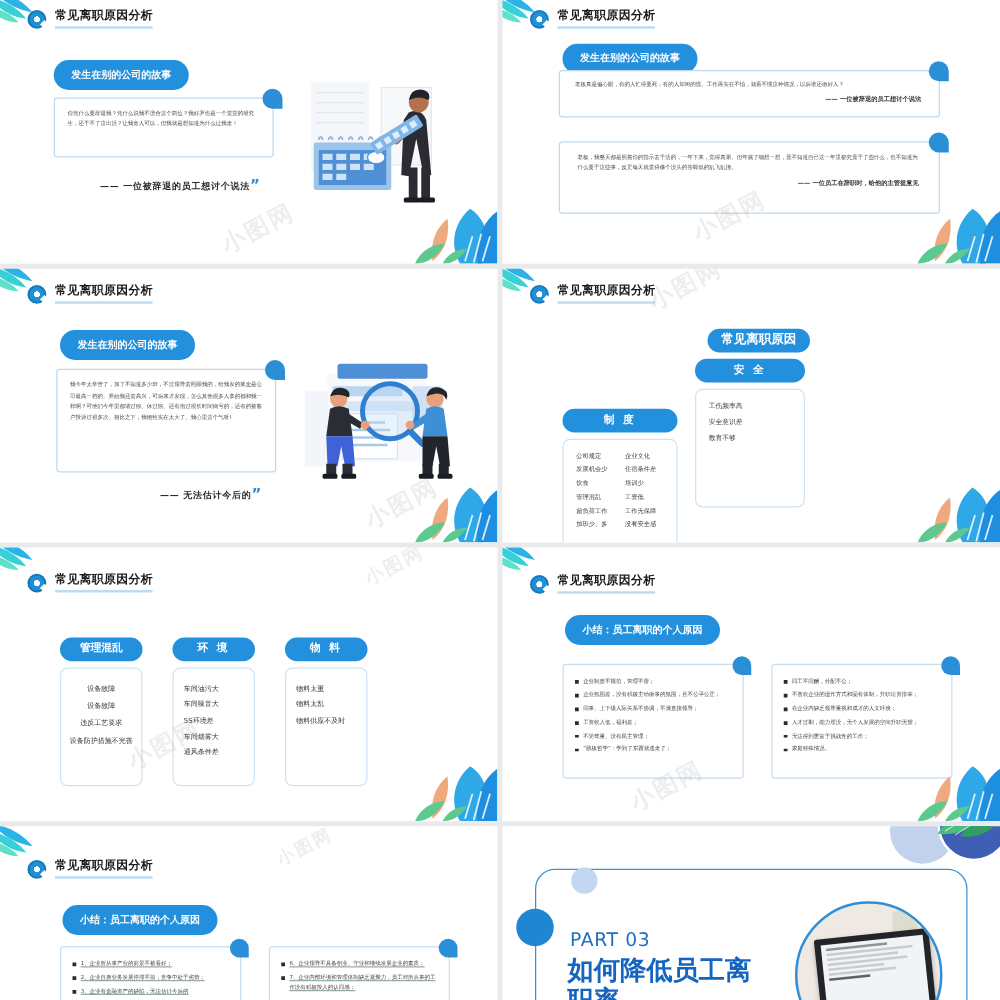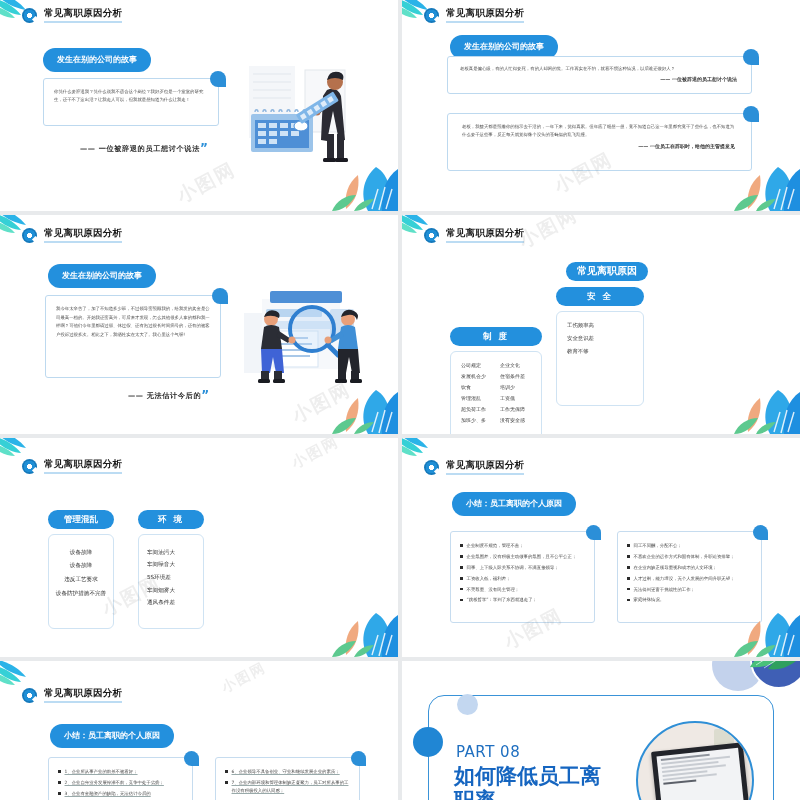--- a/index.html
+++ b/index.html
@@ -487,20 +487,30 @@
           <div class="catcol" style="gap:1px;">
             <span class="catitem-lg">车间油污大</span>
             <span class="catitem-lg">车间噪音大</span>
             <span class="catitem-lg">5S环境差</span>
             <span class="catitem-lg">车间烟雾大</span>
             <span class="catitem-lg">通风条件差</span>
           </div>
         </div>
       </div>
 
+      <div class="cat" style="width:66px;">
+        <span class="pill pill-cat">物  料</span>
+        <div class="catbox" style="height:95px;padding:12px 8px;">
+          <div class="catcol" style="gap:1px;">
+            <span class="catitem-lg">物料太重</span>
+            <span class="catitem-lg">物料太乱</span>
+            <span class="catitem-lg">物料供应不及时</span>
+          </div>
+        </div>
+      </div>
     </div>
 
     <svg class="leaf-br" viewBox="0 0 74 62">
       <path d="M22 60 C20 46 24 34 34 26 C36 40 32 52 22 60Z" fill="#f0a97f"></path>
       <path d="M44 62 C36 48 38 30 52 18 C66 26 70 48 62 62Z" fill="#2fa8e8"></path>
       <path d="M58 62 C56 44 62 28 74 20 L74 62Z" fill="#1e8fe0"></path>
       <g stroke="#fff" stroke-width="1.4" fill="none" opacity=".85">
         <path d="M48 60 L54 40"></path>
           <path d="M55 61 L61 38"></path>
           <path d="M62 60 L68 40"></path>
@@ -657,21 +667,21 @@
       </g>
       <g stroke="#fff" stroke-width="1" opacity=".6" fill="none">
         <path d="M8 20 L30 6"></path>
           <path d="M16 23 L38 9"></path>
       </g>
     </svg>
     <div class="cover-frame"></div>
     <div class="cover-dot-sm"></div>
     <div class="cover-dot-big"></div>
 
-    <div class="cover-part">PART 08</div>
+    <div class="cover-part">PART 03</div>
     <div class="cover-title">如何降低员工离职率</div>
 
     <div class="cover-photo">
       <div class="plant-pot"></div>
 
       <div class="laptop-screen">
         <div class="laptop-page">
           <div class="line-row" style="width:60%;background:#8f949c;height:2px;"></div>
           <div class="line-row" style="width:84%;"></div>
           <div class="line-row" style="width:70%;"></div>

